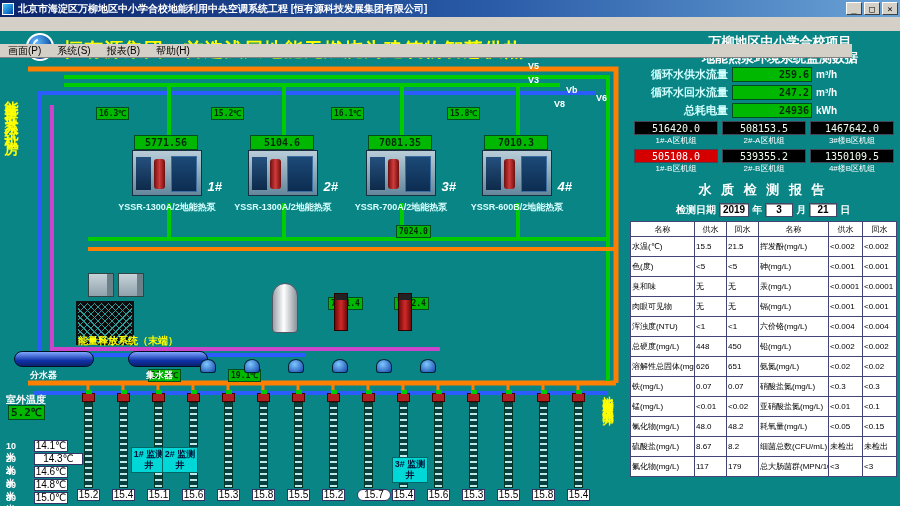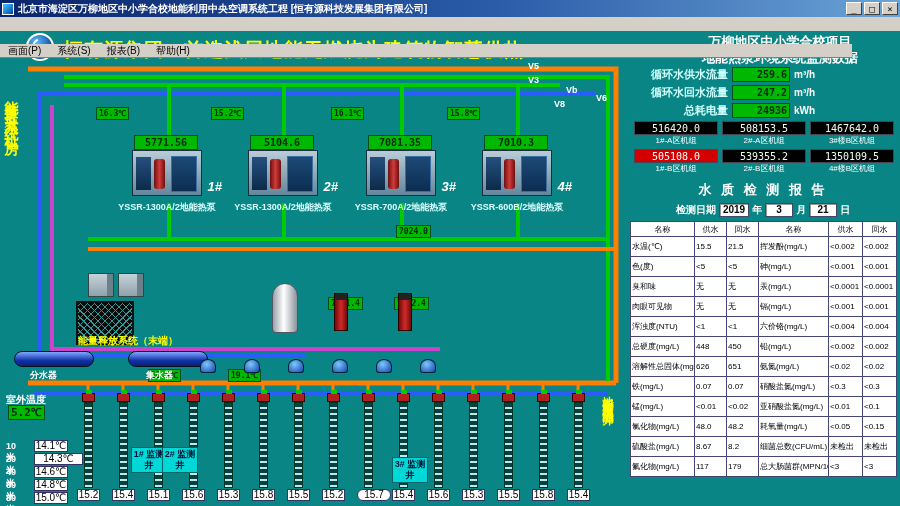--- a/index.html
+++ b/index.html
@@ -56,21 +56,21 @@
 
   .fill-green{background:#00b800;color:#01290a;border:1px solid #024d20;
     font-family:"DejaVu Sans Mono",monospace;font-size:9px;line-height:11px;
     padding:0 2px;font-weight:bold;white-space:nowrap;}
   .sensor{position:absolute;z-index:6;font-size:8px;}
   .valve-label{position:absolute;color:#fff;font-size:9px;font-weight:bold;z-index:6;}
 
   
   .metric{position:absolute;left:628px;display:flex;align-items:center;gap:4px;z-index:6;}
   .m-label{color:#d0ffff;font-size:11px;font-weight:bold;width:100px;text-align:right;white-space:nowrap;}
-  .m-value{width:58px;text-align:right;font-size:10px;line-height:13px;}
+  .m-value{width:80px;text-align:right;font-size:10px;line-height:13px;}
   .m-unit{color:#fff;font-size:10px;font-weight:bold;}
 
   
   .e-val{position:absolute;width:84px;height:14px;background:#000;color:#efffef;
     font-family:"DejaVu Sans Mono",monospace;font-size:10px;line-height:13px;text-align:center;
     border:1px solid #445;z-index:6;}
   .e-val.alarm{background:var(--alarm-red,#d40000);color:#fff;}
   .e-label{position:absolute;width:84px;text-align:center;color:#fff;font-size:8px;
     white-space:nowrap;z-index:6;}
 

